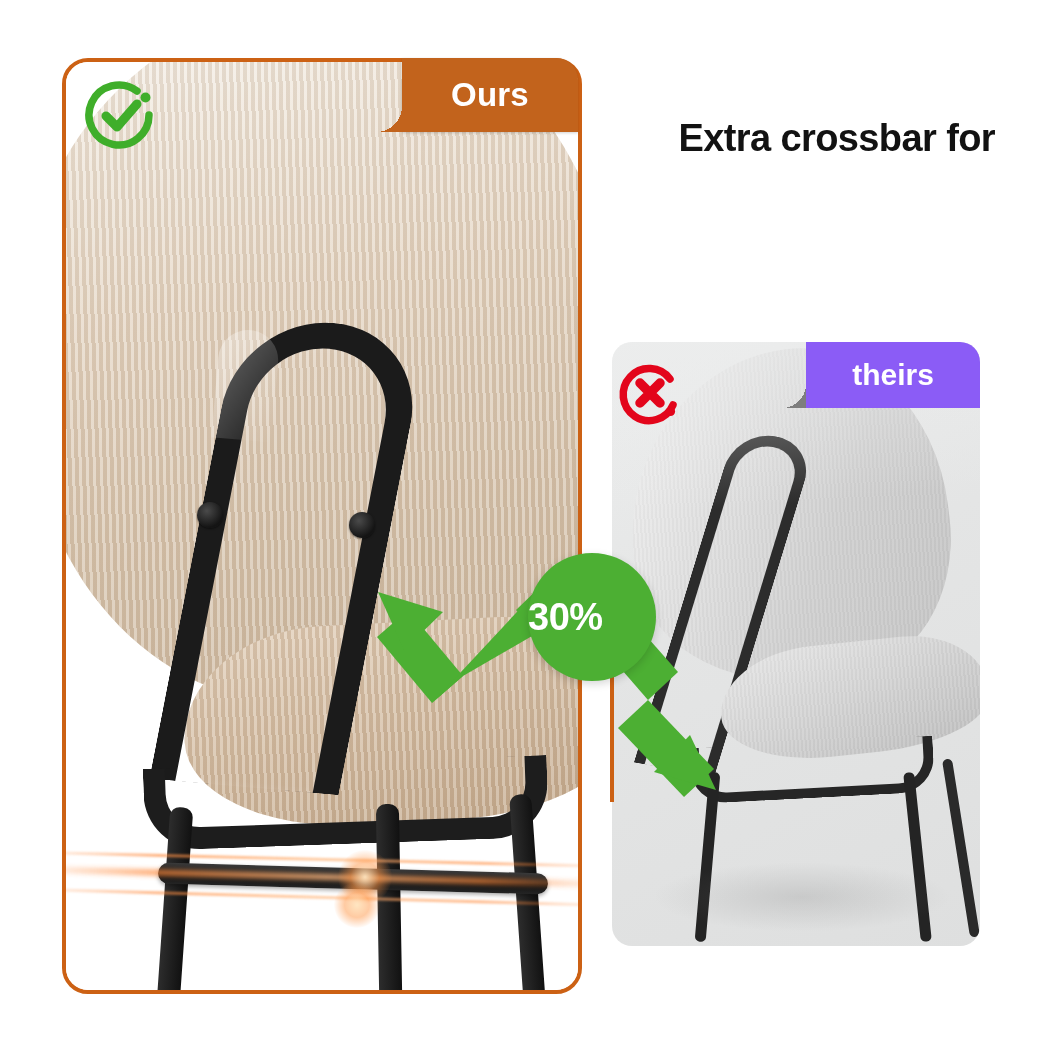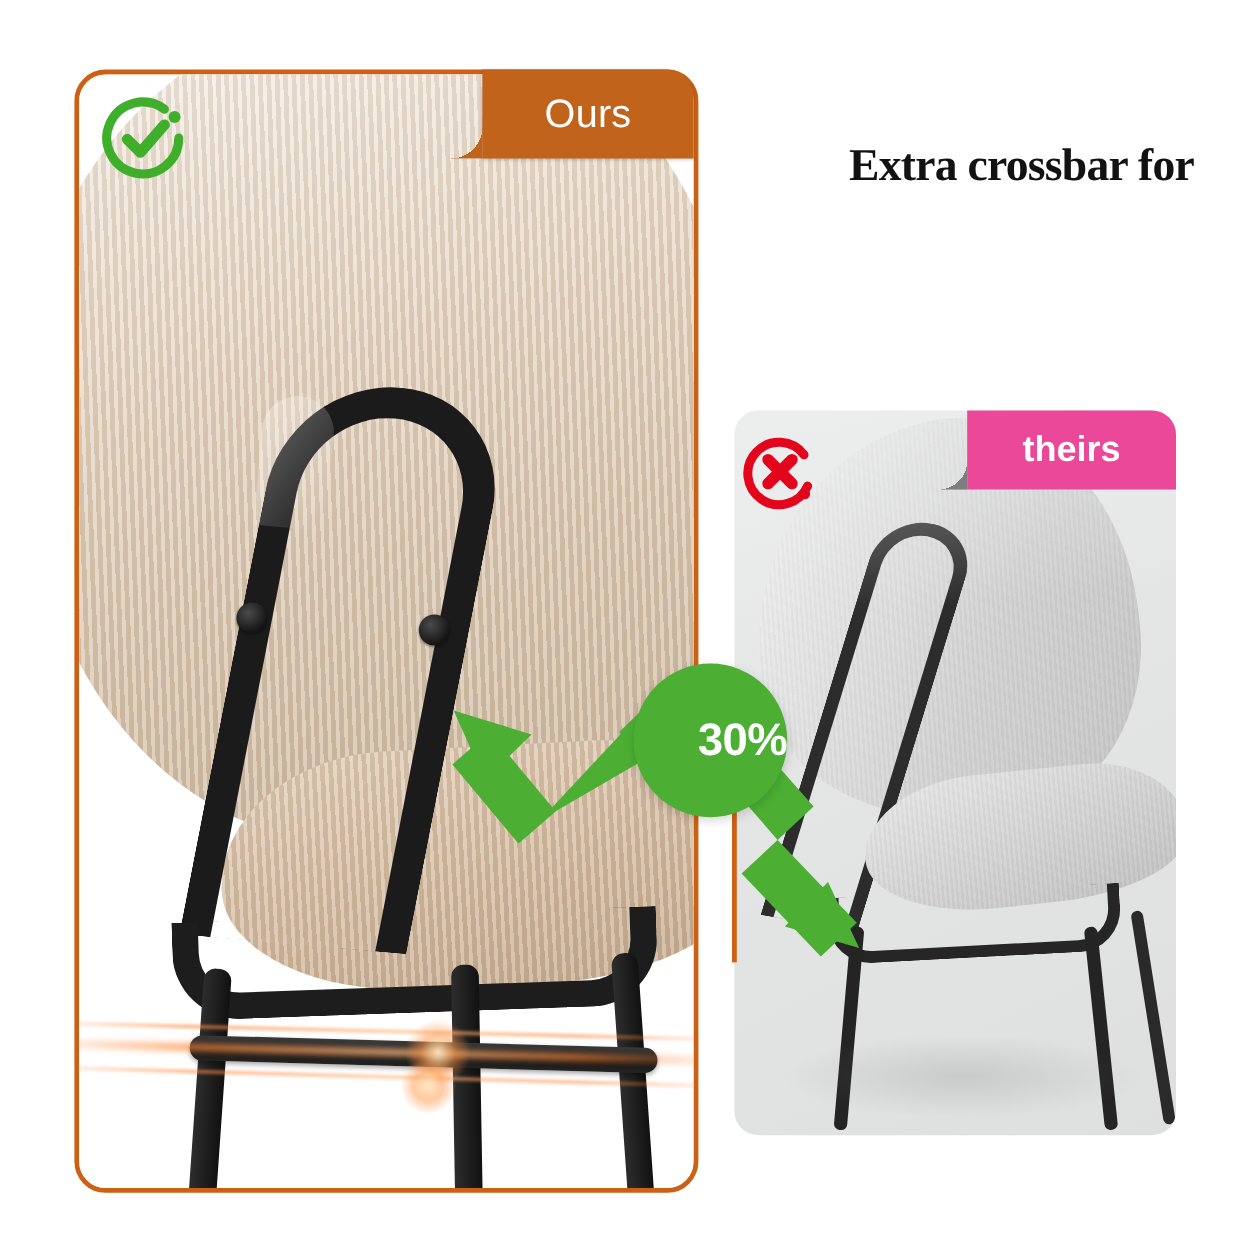--- a/index.html
+++ b/index.html
@@ -10,21 +10,20 @@
     overflow:hidden;position:relative;
   }
   #stage{position:absolute;inset:0;width:1050px;height:1050px;background:#fff;}
 
   
   .headline{
     position:absolute;left:575px;top:116px;width:420px;
     text-align:right;color:#121212;
     font-size:38px;font-weight:bold;line-height:1.17;
     letter-spacing:-0.6px;
-    font-family:Liberation Serif, serif;
   }
   .headline .hl-line{display:block;white-space:nowrap;}
 
   
   .panel-theirs{
     position:absolute;left:612px;top:342px;width:368px;height:604px;
     border-radius:20px;
     background:linear-gradient(155deg,#eceded 0%,#e4e5e5 42%,#dedfdf 100%);
     overflow:hidden;
   }
@@ -182,47 +181,47 @@
     pointer-events:none;
   }
   .glow-spark.sp1{left:272px;top:788px;}
   .glow-spark.sp2{left:268px;top:820px;width:46px;height:46px;}
 
   
   .badge-ours{
     position:absolute;left:402px;top:58px;width:176px;height:74px;
     background:#c2631c;border-radius:0 22px 0 0;
     display:flex;align-items:center;justify-content:center;
-    color:#ffffff;font-size:33px;font-weight:normal;letter-spacing:.2px;
+    color:#ffffff;font-size:33px;font-weight:bold;letter-spacing:.2px;
     box-shadow:0 1px 3px rgba(0,0,0,.18);
   }
   .badge-ours:before{
     content:"";position:absolute;left:-26px;bottom:0;width:26px;height:26px;
     background:radial-gradient(circle at 0% 0%,rgba(0,0,0,0) 0 26px,#c2631c 26px);
   }
   .badge-theirs{
     position:absolute;left:806px;top:342px;width:174px;height:66px;
-    background:#ec4899;border-radius:0 20px 0 0;
+    background:#8b5cf6;border-radius:0 20px 0 0;
     display:flex;align-items:center;justify-content:center;
     color:#ffffff;font-size:30px;font-weight:bold;
   }
   .badge-theirs:before{
     content:"";position:absolute;left:-24px;bottom:0;width:24px;height:24px;
     background:radial-gradient(circle at 0% 0%,rgba(0,0,0,0) 0 24px,#7e7e7e 24px);
   }
 
   
   .icon-check{position:absolute;left:83px;top:78px;width:76px;height:76px;}
   .icon-cross{position:absolute;left:615px;top:358px;width:70px;height:70px;}
 
   
   .bubble30{
     position:absolute;left:528px;top:553px;width:128px;height:128px;
     border-radius:50%;background:#4caf33;
-    display:flex;align-items:center;justify-content:flex-end;
+    display:flex;align-items:center;justify-content:flex-start;
     color:#fff;font-size:38px;font-weight:bold;letter-spacing:-.5px;
     box-shadow:0 3px 9px rgba(0,0,0,.16);
   }
 
   
   .arrow-layer{position:absolute;left:0;top:0;width:1050px;height:1050px;pointer-events:none;}
 
   
   .divider-tick{
     position:absolute;left:610px;top:676px;width:4px;height:126px;

